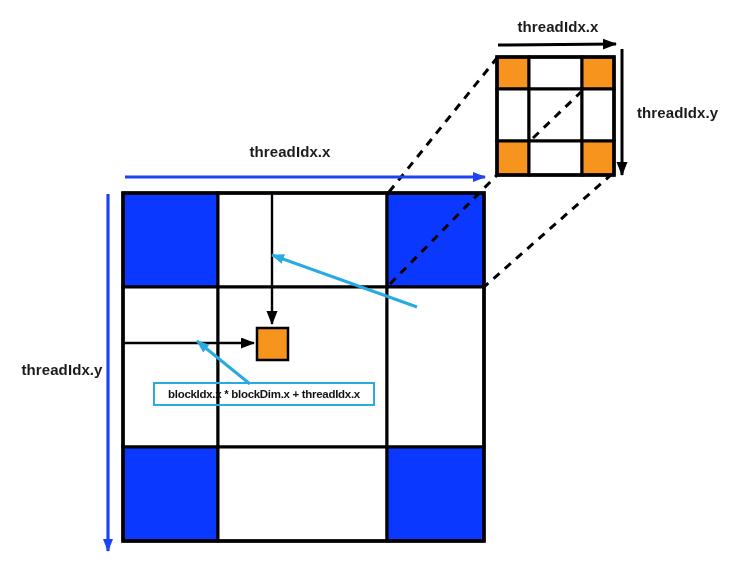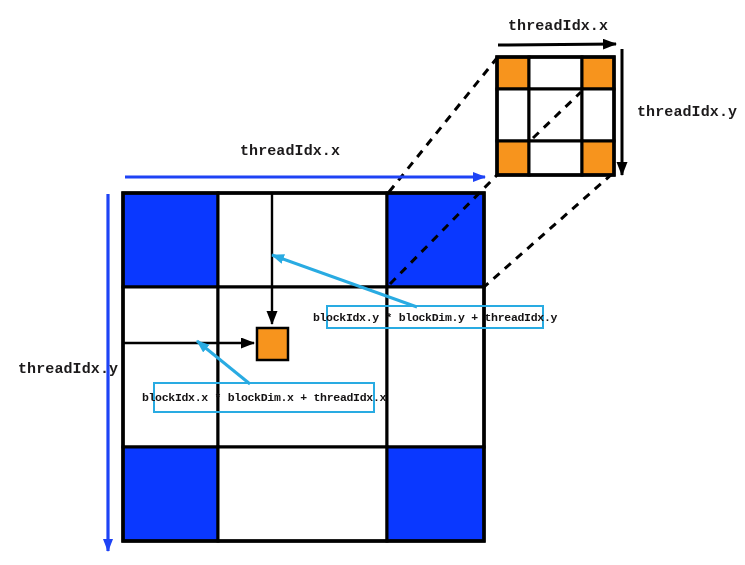--- a/index.html
+++ b/index.html
@@ -5,21 +5,21 @@
   html, body {
     margin: 0;
     padding: 0;
     background: #ffffff;
   }
   .stage {
     position: relative;
     width: 745px;
     height: 565px;
     background: #ffffff;
-    font-family: Liberation Mono, monospace;
+    font-family: Liberation Sans, sans-serif;
     overflow: hidden;
   }
   .stage svg {
     position: absolute;
     left: 0;
     top: 0;
     z-index: 1;
   }
   .lbl {
     position: absolute;
@@ -125,17 +125,16 @@
   </svg>
 
   <div class="lbl center" style="left:478px; top:18px; width:160px;">threadIdx.x</div>
 
   <div class="lbl" style="left:637px; top:104px;">threadIdx.y</div>
 
   <div class="lbl center" style="left:210px; top:143px; width:160px;">threadIdx.x</div>
 
   <div class="lbl center" style="left:18px; top:361px; width:88px;">threadIdx.y</div>
 
-  <div class="callout" style="left:326px; top:305px; width:218px; height:24px;">blockIdx.y * blockDim.y + threadIdx.y</div>
 
-  <div class="callout" style="left:153px; top:382px; width:222px; height:31px;">blockIdx.x * blockDim.x + threadIdx.x</div>
+  <div class="callout" style="left:153px; top:382px; width:222px; height:24px;">blockIdx.x * blockDim.x + threadIdx.x</div>
 
 </div>
 
 </body></html>

